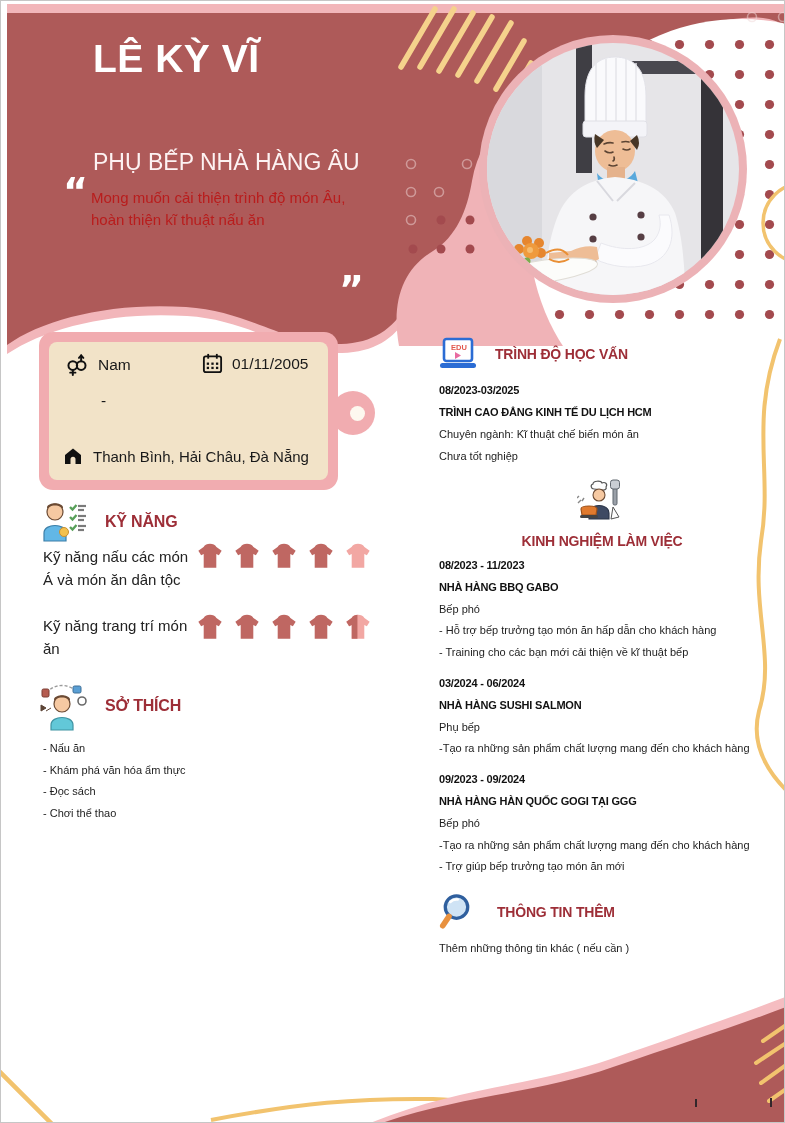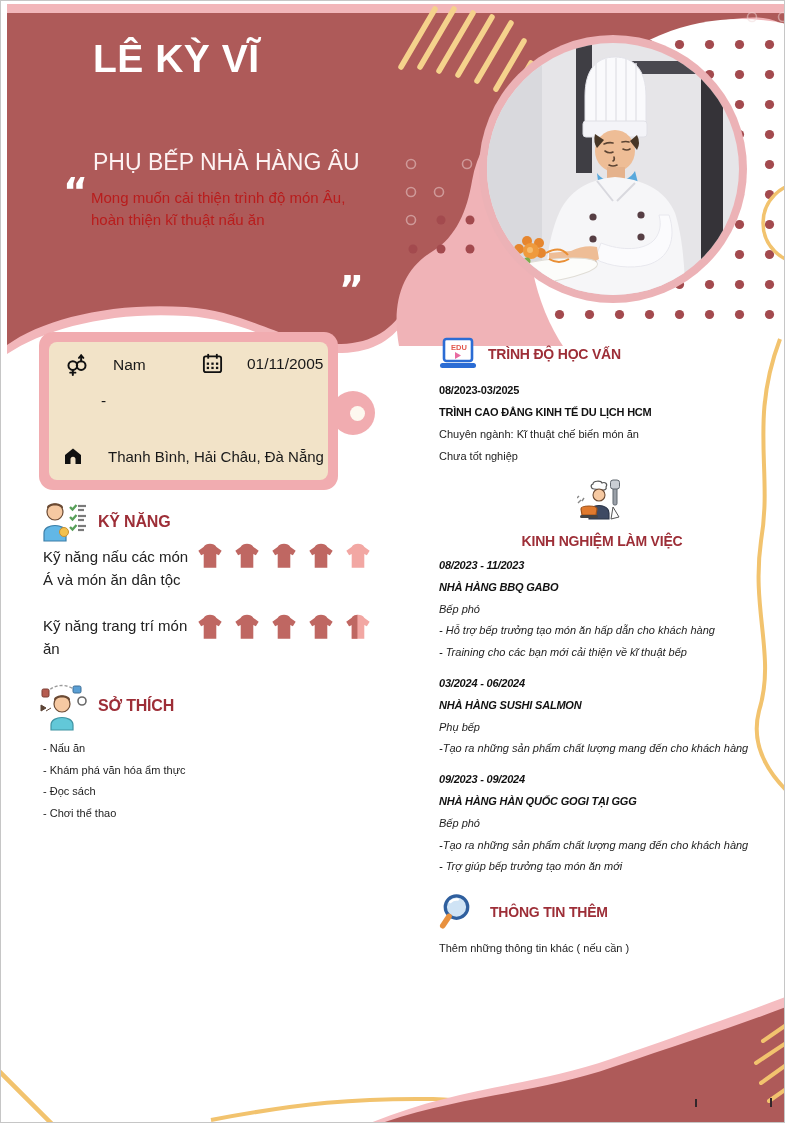--- a/index.html
+++ b/index.html
@@ -14,42 +14,42 @@
   .quote-mark{color:#ffffff;font-size:38px;font-weight:700;line-height:20px;font-family:"DejaVu Sans",sans-serif;}
   .quote-open{left:62px;top:180px;}
   .quote-close{left:338px;top:278px;}
   .cv-quote{left:90px;top:186px;width:282px;color:#b91c1c;font-size:15px;line-height:22px;}
 
   
   .card-outer{left:38px;top:331px;width:299px;height:158px;background:#f1acb0;border-radius:14px;}
   .card-handle{left:330px;top:390px;width:44px;height:44px;background:#f1acb0;border-radius:50%;}
   .card-hole{left:349px;top:405px;width:15px;height:15px;background:#fdf8ef;border-radius:50%;}
   .card-inner{left:48px;top:341px;width:279px;height:138px;background:#f2e3c8;border-radius:8px;}
-  .card-row{position:absolute;display:flex;align-items:center;gap:23px;color:#191919;font-size:15.5px;}
+  .card-row{position:absolute;display:flex;align-items:center;gap:8px;color:#191919;font-size:15.5px;}
 
   
-  .hrow{display:flex;align-items:center;gap:11px;}
+  .hrow{display:flex;align-items:center;gap:18px;}
   .sec-title{color:#9d2e37;font-weight:700;letter-spacing:-.2px;}
   .sec-title.big{font-size:16px;}
   .sec-title.mid{font-size:14px;}
 
   .body-text{font-size:11px;line-height:21.8px;color:#1d1d1d;}
   .b{font-weight:700;letter-spacing:-.2px;color:#111;}
   .just{text-align:justify;}
 
   
   .skill-label{width:154px;font-size:15px;line-height:23px;color:#222;}
   .hats{display:flex;gap:9px;}
   .hat{position:relative;width:28px;height:28px;display:inline-block;}
   .hat svg{position:absolute;left:0;top:0;width:100%;height:100%;}
   .hat svg.top{clip-path:inset(0 52% 0 0);}
 
   
   .rightcol{left:438px;top:336px;width:326px;}
-  .xp-entry{margin-bottom:9px;font-style:italic;}
+  .xp-entry{margin-bottom:9px;}
   .tick{position:absolute;background:#33272b;}
 </style>
 </head>
 <body>
 
 <div class="page">
 
   <svg class="abs" style="left:0;top:0;" width="785" height="365" viewBox="0 0 785 365">
 
     <path d="M6,3 L810,3 L810,252 C700,272 560,266 470,261 C440,259 421,291 406,316 C393,338 373,351 341,352 C286,354 251,319 186,315 C111,310 45,327 6,353 Z" fill="#f2b6ba"></path>

